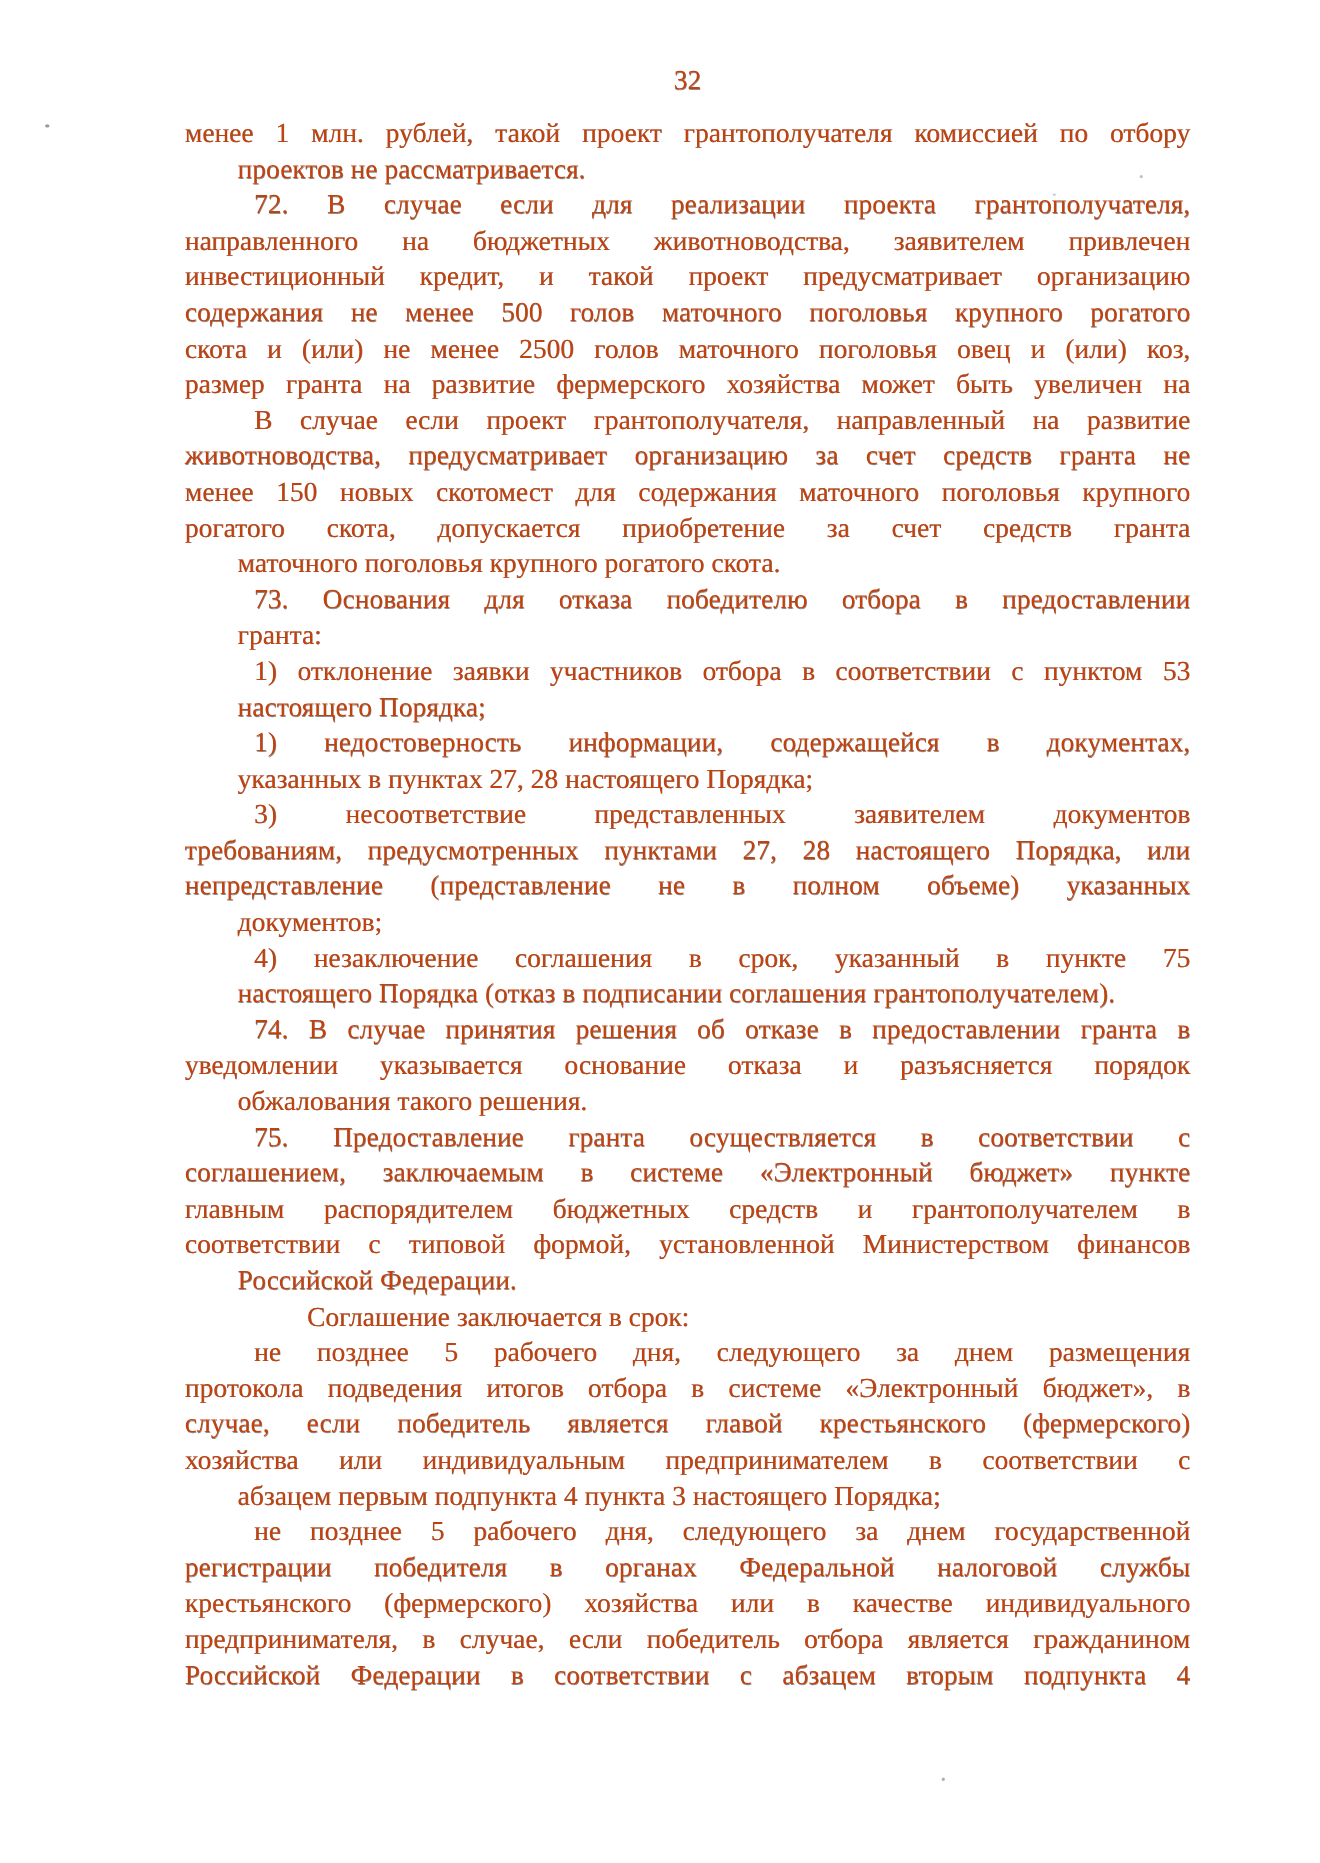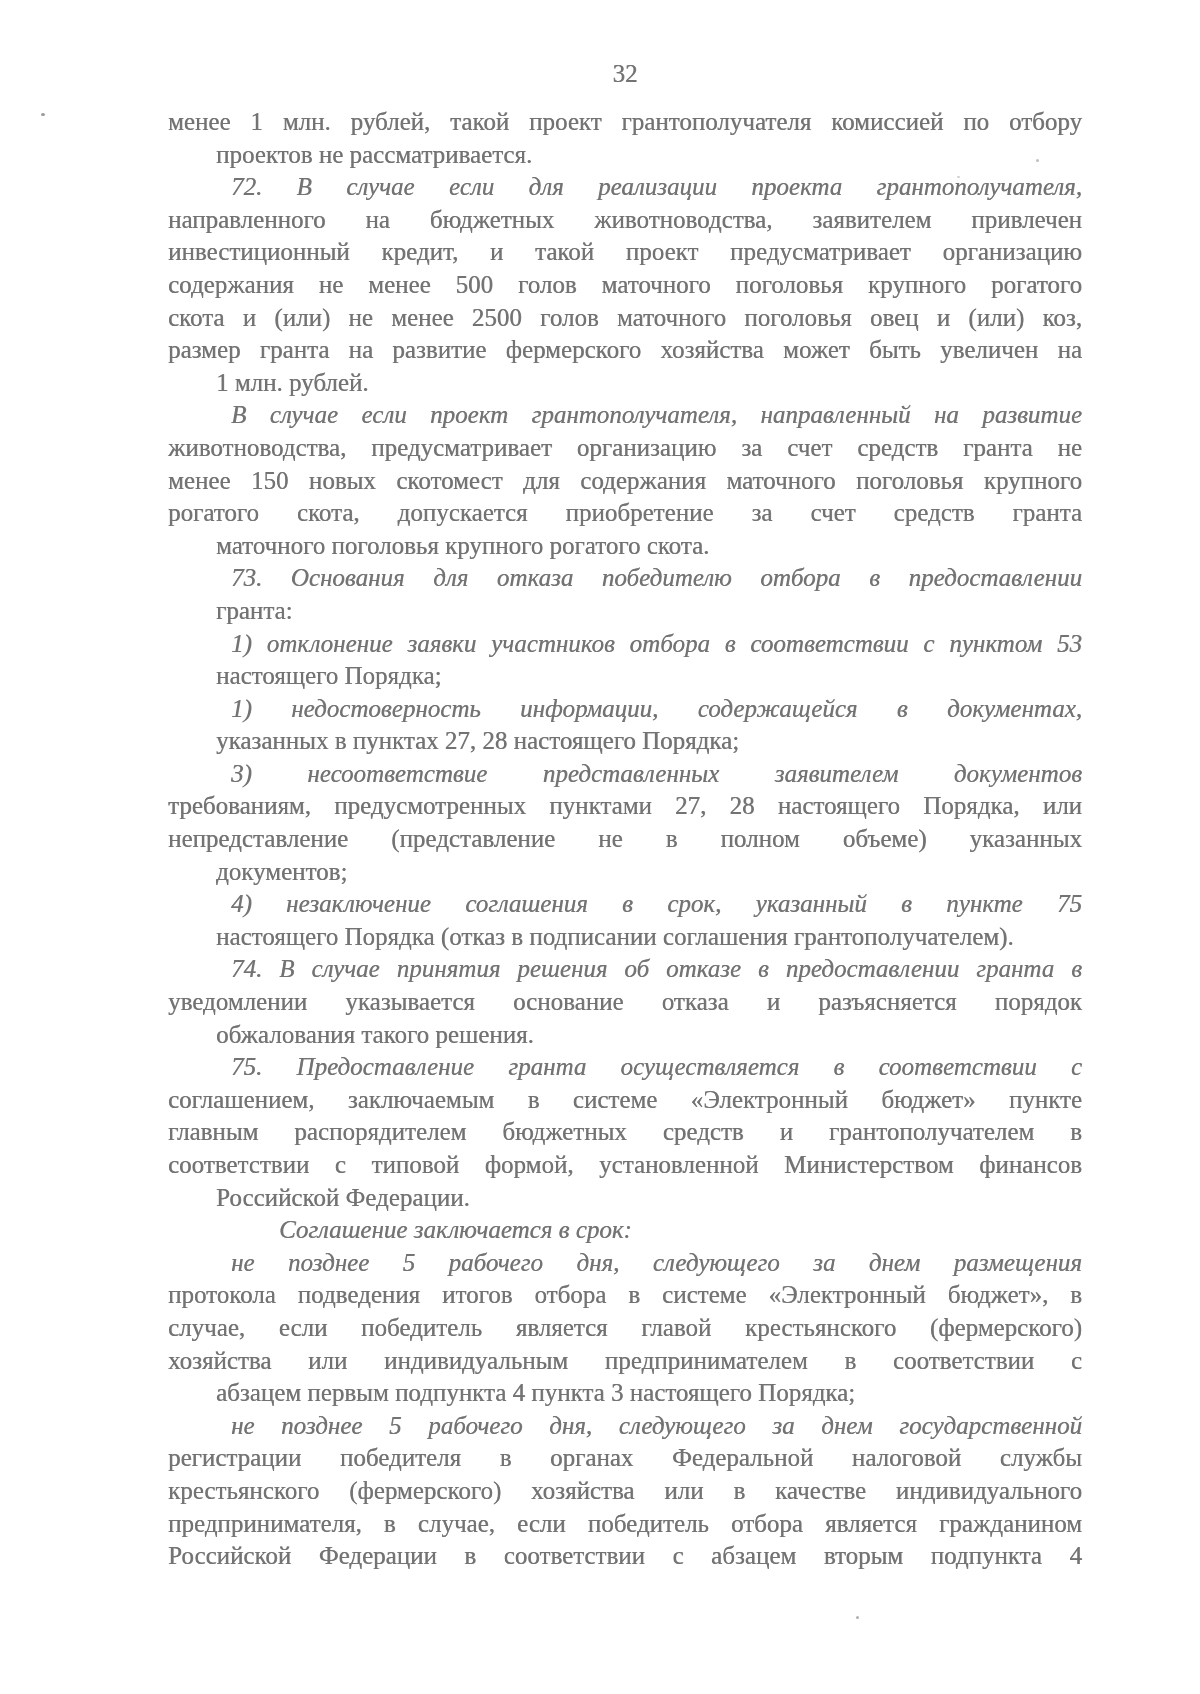--- a/index.html
+++ b/index.html
@@ -7,21 +7,21 @@
     padding: 0;
     background: #ffffff;
   }
   .page {
     position: relative;
     width: 1181px;
     height: 1694px;
     background: #ffffff;
     overflow: hidden;
     font-family: "Liberation Serif", "DejaVu Serif", serif;
-    color: #737373;
+    color: #c2410c;
   }
   .pagenum {
     position: absolute;
     left: 168px;
     top: 58px;
     width: 914px;
     text-align: center;
     font-size: 25px;
     line-height: 32px;
     text-shadow: 0.4px 0.4px 0 rgba(0,0,0,0.45);
@@ -43,21 +43,20 @@
     text-align-last: justify;
   }
   .line.left {
     text-align: left;
     text-align-last: left;
     margin-left: 48px;
   }
   .line.indent {
     padding-left: 63px;
     box-sizing: border-box;
-    font-style: italic;
   }
   .speck {
     position: absolute;
     border-radius: 50%;
   }
   .speck.s1 { left: 41px;  top: 113px;  width: 4px; height: 3px; background: #9a9a9a; }
   .speck.s2 { left: 1036px; top: 159px; width: 3px; height: 3px; background: #c0c0c0; }
   .speck.s3 { left: 957px; top: 176px;  width: 3px; height: 2px; background: #cccccc; }
   .speck.s4 { left: 856px; top: 1616px; width: 3px; height: 3px; background: #b0b0b0; }
 </style>
@@ -68,21 +67,20 @@
   <div class="pagenum">32</div>
   <div class="content">
       <div class="line just">менее 1 млн. рублей, такой проект грантополучателя комиссией по отбору</div>
       <div class="line left">проектов не рассматривается.</div>
       <div class="line just indent">72. В случае если для реализации проекта грантополучателя,</div>
       <div class="line just">направленного на бюджетных животноводства, заявителем привлечен</div>
       <div class="line just">инвестиционный кредит, и такой проект предусматривает организацию</div>
       <div class="line just">содержания не менее 500 голов маточного поголовья крупного рогатого</div>
       <div class="line just">скота и (или) не менее 2500 голов маточного поголовья овец и (или) коз,</div>
       <div class="line just">размер гранта на развитие фермерского хозяйства может быть увеличен на</div>
-      <div class="line left">1 млн. рублей.</div>
       <div class="line just indent">В случае если проект грантополучателя, направленный на развитие</div>
       <div class="line just">животноводства, предусматривает организацию за счет средств гранта не</div>
       <div class="line just">менее 150 новых скотомест для содержания маточного поголовья крупного</div>
       <div class="line just">рогатого скота, допускается приобретение за счет средств гранта</div>
       <div class="line left">маточного поголовья крупного рогатого скота.</div>
       <div class="line just indent">73. Основания для отказа победителю отбора в предоставлении</div>
       <div class="line left">гранта:</div>
       <div class="line just indent">1) отклонение заявки участников отбора в соответствии с пунктом 53</div>
       <div class="line left">настоящего Порядка;</div>
       <div class="line just indent">1) недостоверность информации, содержащейся в документах,</div>

